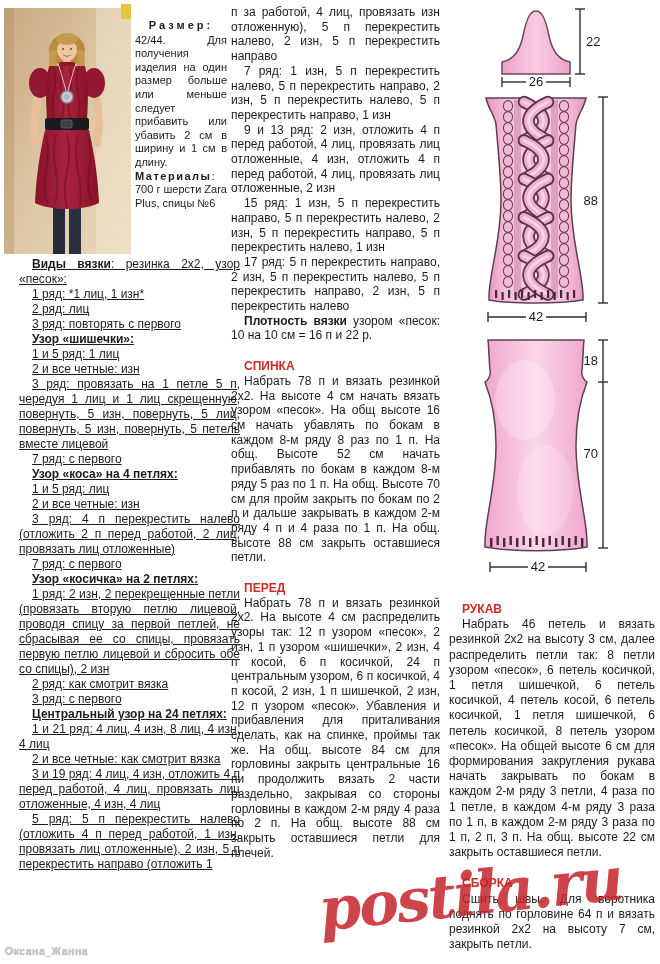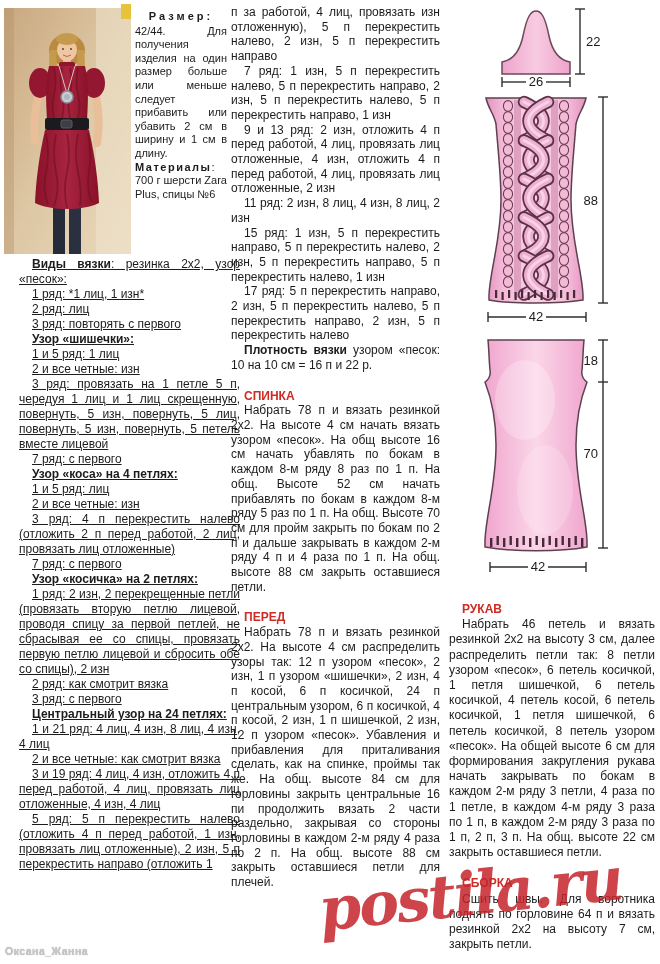--- a/index.html
+++ b/index.html
@@ -8,21 +8,21 @@
     font-family:"Liberation Sans", sans-serif; color:#1c1c1c; overflow:hidden;
   }
   .col { position:absolute; text-align:justify; }
   .para { margin:0; text-indent:13px; }
   .para.no-indent { text-indent:0; }
   .para.heading-red { color:#cf2b24; font-weight:bold; margin-top:16px; }
   .para.space-above { }
   #left-col  { left:19px;   top:257px; width:221px; font-size:12px;   line-height:15px;text-decoration:underline; }
   #mid-col   { left:231px; top:5px;   width:209px; font-size:12px;   line-height:14.7px; }
   #right-text{ left:449px; top:586px; width:206px; font-size:12px;   line-height:15.2px; }
-  #size-col  { left:135px; top:10px;   width:92px;  font-size:11px;   line-height:13.6px; }
+  #size-col  { left:135px; top:19px;   width:92px;  font-size:11px;   line-height:13.6px; }
   .size-title { margin:0 0 1px 0; font-weight:bold; text-align:center; letter-spacing:3px; }
   .materials-lead { font-weight:bold; letter-spacing:1.5px; }
   #photo-wrap { position:absolute; left:4px; top:8px; width:127px; height:246px; }
   #corner-tab { position:absolute; left:121px; top:4px; width:10px; height:15px; background:#e6c33c; }
   #diagrams { position:absolute; left:440px; top:0; width:220px; height:585px; }
   #diagrams svg, #photo-wrap svg { position:absolute; left:0; }
   .meas { stroke:#2e2e2e; stroke-width:1.4; }
   .meas-label { font-family:"Liberation Sans", sans-serif; font-size:13px; fill:#1c1c1c; }
   #watermark-site {
     position:absolute; left:318px; top:856px; width:360px;
@@ -128,21 +128,20 @@
       <p class="para"><b>Центральный узор на 24 петлях:</b></p>
       <p class="para">1 и 21 ряд: 4 лиц, 4 изн, 8 лиц, 4 изн, 4 лиц</p>
       <p class="para">2 и все четные: как смотрит вязка</p>
       <p class="para">3 и 19 ряд: 4 лиц, 4 изн, отложить 4 п перед работой, 4 лиц, провязать лиц отложенные, 4 изн, 4 лиц</p>
       <p class="para">5 ряд: 5 п перекрестить налево (отложить 4 п перед работой, 1 изн, провязать лиц отложенные), 2 изн, 5 п перекрестить направо (отложить 1</p>
     </div>
   <div id="mid-col" class="col">
       <p class="para no-indent">п за работой, 4 лиц, провязать изн отложенную), 5 п перекрестить налево, 2 изн, 5 п перекрестить направо</p>
       <p class="para">7 ряд: 1 изн, 5 п перекрестить налево, 5 п перекрестить направо, 2 изн, 5 п перекрестить налево, 5 п перекрестить направо, 1 изн</p>
       <p class="para">9 и 13 ряд: 2 изн, отложить 4 п перед работой, 4 лиц, провязать лиц отложенные, 4 изн, отложить 4 п перед работой, 4 лиц, провязать лиц отложенные, 2 изн</p>
-      <p class="para">11 ряд: 2 изн, 8 лиц, 4 изн, 8 лиц, 2 изн</p>
       <p class="para">15 ряд: 1 изн, 5 п перекрестить направо, 5 п перекрестить налево, 2 изн, 5 п перекрестить направо, 5 п перекрестить налево, 1 изн</p>
       <p class="para">17 ряд: 5 п перекрестить направо, 2 изн, 5 п перекрестить налево, 5 п перекрестить направо, 2 изн, 5 п перекрестить налево</p>
       <p class="para space-above"><b>Плотность вязки</b> узором «песок: 10 на 10 см = 16 п и 22 р.</p>
       <p class="para heading-red"><b>СПИНКА</b></p>
       <p class="para">Набрать 78 п и вязать резинкой 2х2. На высоте 4 см начать вязать узором «песок». На общ высоте 16 см начать убавлять по бокам в каждом 8-м ряду 8 раз по 1 п. На общ. Высоте 52 см начать прибавлять по бокам в каждом 8-м ряду 5 раз по 1 п. На общ. Высоте 70 см для пройм закрыть по бокам по 2 п и дальше закрывать в каждом 2-м ряду 4 п и 4 раза по 1 п. На общ. высоте 88 см закрыть оставшиеся петли.</p>
       <p class="para heading-red"><b>ПЕРЕД</b></p>
       <p class="para">Набрать 78 п и вязать резинкой 2х2. На высоте 4 см распределить узоры так: 12 п узором «песок», 2 изн, 1 п узором «шишечки», 2 изн, 4 п косой, 6 п косичкой, 24 п центральным узором, 6 п косичкой, 4 п косой, 2 изн, 1 п шишечкой, 2 изн, 12 п узором «песок». Убавления и прибавления для приталивания сделать, как на спинке, проймы так же. На общ. высоте 84 см для горловины закрыть центральные 16 пи продолжить вязать 2 части раздельно, закрывая со стороны горловины в каждом 2-м ряду 4 раза по 2 п. На общ. высоте 88 см закрыть оставшиеся петли для плечей.</p>
     </div>
   <div id="right-text" class="col">
       <p class="para heading-red"><b>РУКАВ</b></p>

